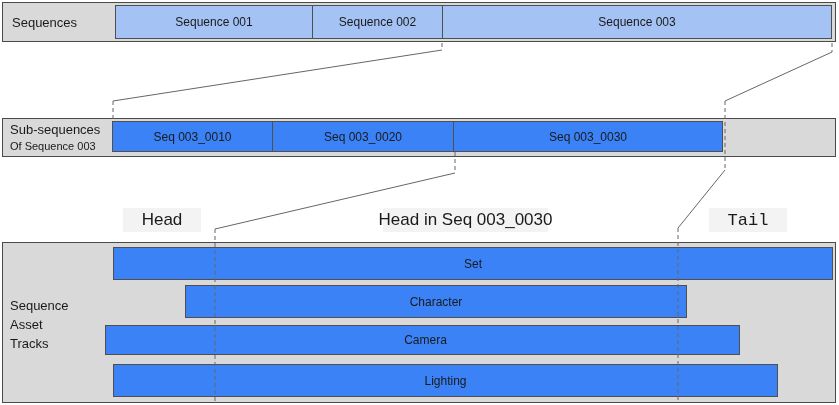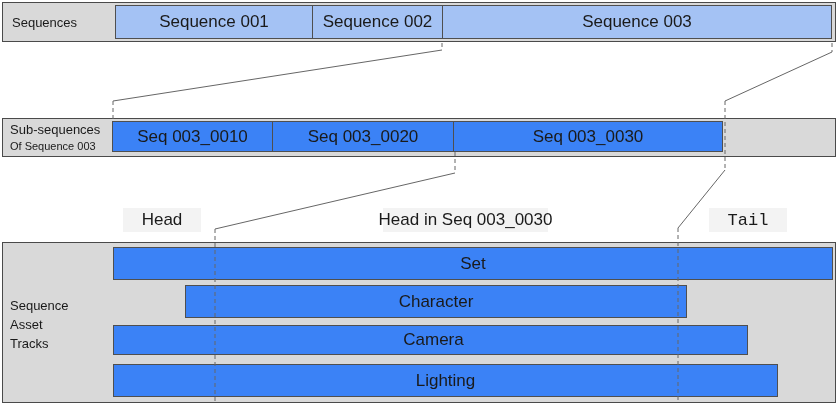--- a/index.html
+++ b/index.html
@@ -18,21 +18,21 @@
     border: 1.5px solid #4a4a4a;
     box-sizing: border-box;
   }
   .bar {
     position: absolute;
     box-sizing: border-box;
     border: 1.5px solid #4f4f4f;
     display: flex;
     align-items: center;
     justify-content: center;
-    font-size: 17px;
+    font-size: 12px;
     white-space: nowrap;
   }
   .bar.light { background: #a4c2f4; }
   .bar.blue  { background: #3b82f6; }
   .side-label {
     position: absolute;
     font-size: 13px;
     line-height: 16px;
   }
   .side-label .sub {
@@ -81,21 +81,21 @@
   <div class="annotation" style="left:709px; top:208px; width:78px;font-family:Liberation Mono, monospace;">Tail</div>
 
   <div class="container" style="left:2px; top:242px; width:834px; height:161px;"></div>
   <div class="side-label tracks-title" style="left:10px; top:296px;">
     <div>Sequence</div>
     <div>Asset</div>
     <div>Tracks</div>
   </div>
   <div class="bar blue" style="left:113px; top:247px; width:720px; height:33px;">Set</div>
   <div class="bar blue" style="left:185px; top:285px; width:502px; height:33px;">Character</div>
-  <div class="bar blue" style="left:113px; top:325px; width:635px; height:30px;padding-left:6px;">Camera</div>
+  <div class="bar blue" style="left:105px; top:325px; width:635px; height:30px;padding-left:6px;">Camera</div>
   <div class="bar blue" style="left:113px; top:364px; width:665px; height:33px;">Lighting</div>
 
   <svg id="overlay" width="839" height="405" viewBox="0 0 839 405">
     <g stroke="#666666" stroke-width="1" fill="none">
 
       <line x1="442" y1="43" x2="442" y2="50" stroke-dasharray="4 3"></line>
       <line x1="442" y1="50" x2="113" y2="101"></line>
       <line x1="113" y1="101" x2="113" y2="119" stroke-dasharray="4 3"></line>
 
       <line x1="832" y1="43" x2="832" y2="52" stroke-dasharray="4 3"></line>

